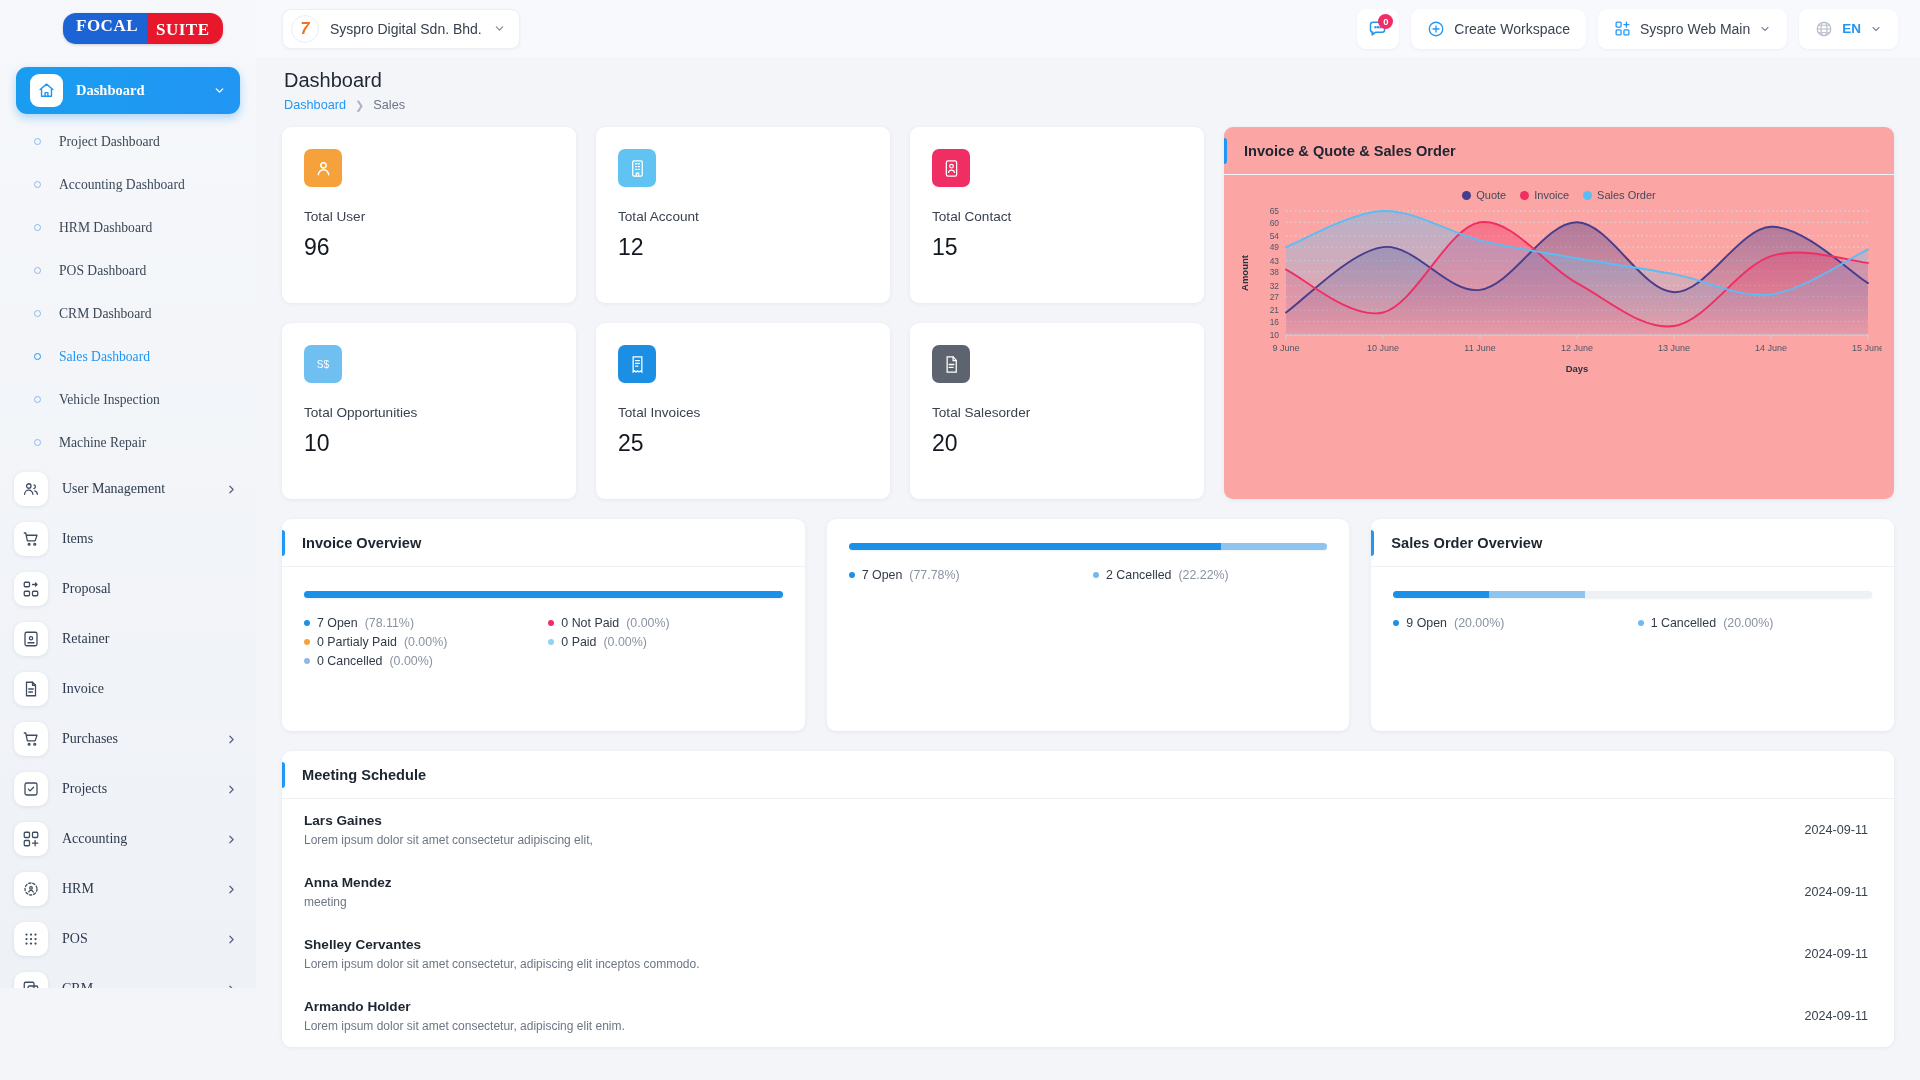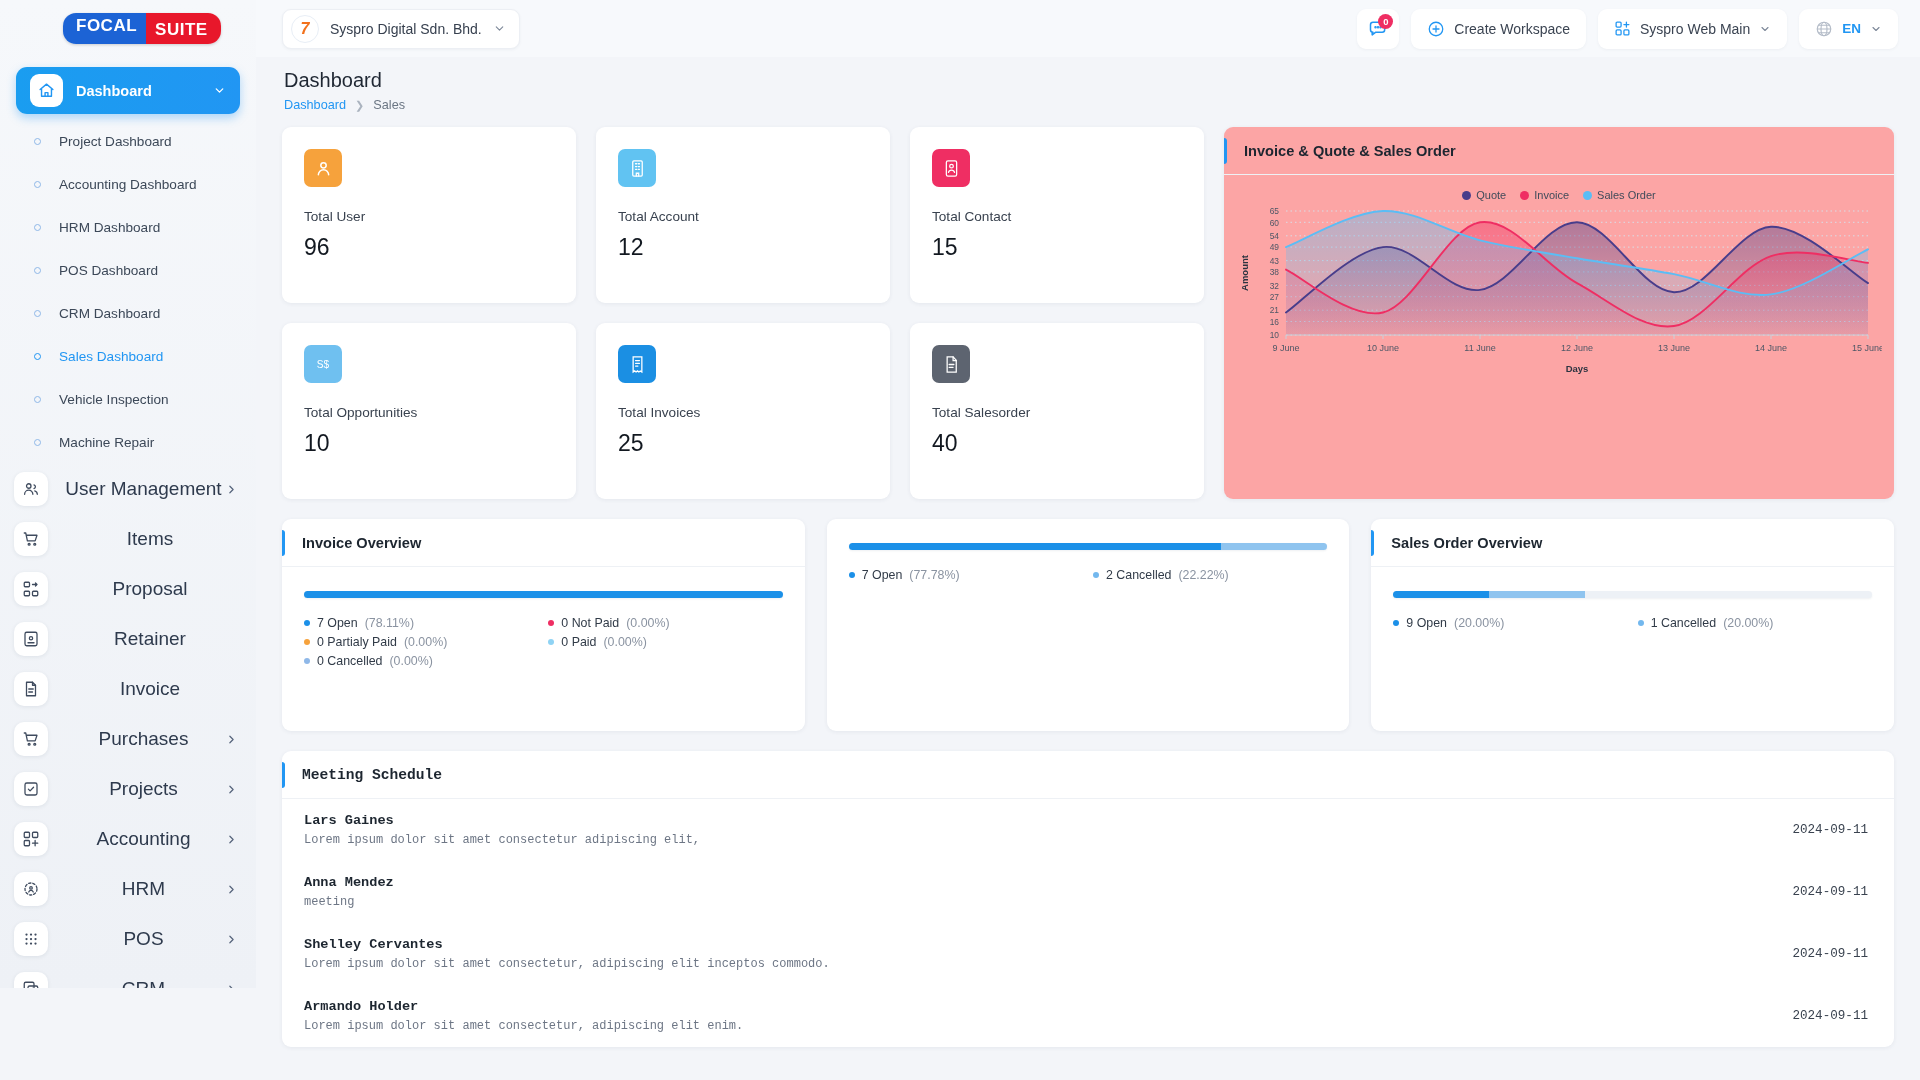--- a/index.html
+++ b/index.html
@@ -11,20 +11,21 @@
   }
   .app { display: flex; width: 1920px; height: 1080px; }
 
   
   .sidebar {
     width: 256px; min-width: 256px; height: 988px;
     background: linear-gradient(180deg,#f6f8fb 0%, #eef1f6 100%);
     padding: 0 0 0 0;
     position: relative;
     overflow: hidden;
+    font-family: Liberation Serif, serif;
   }
   .brand {
     height: 57px; display: flex; align-items: center; padding-left: 63px;
   }
   .logo {
     display: inline-flex; border-radius: 13px; overflow: hidden;
     font-size: 17px; font-weight: bold; letter-spacing: .5px;
     box-shadow: 0 1px 3px rgba(0,0,0,.18);
   }
   .logo .l1 { background: #1c63d5; color: #fff; padding: 3px 9px 4px 13px; }
@@ -60,21 +61,21 @@
   .mainitem {
     display: flex; align-items: center; height: 50px;
     padding: 0 18px 0 14px; cursor: pointer;
   }
   .mainitem .iconbox {
     width: 34px; height: 34px; border-radius: 10px; background: #fff;
     display: flex; align-items: center; justify-content: center;
     box-shadow: 0 1px 4px rgba(30,50,80,.09);
     margin-right: 14px; flex: 0 0 auto;
   }
-  .mainitem .lbl { font-size: 19px; color: #2e3a4d; flex: 1; text-align: center; }
+  .mainitem .lbl { font-size: 14px; color: #2e3a4d; flex: 1; }
   .mainitem .chev { color: #55637a; font-size: 13px; }
 
   
   .main { flex: 1; height: 1080px; display: flex; flex-direction: column; min-width: 0; }
 
   .topbar {
     height: 57px; display: flex; align-items: center; padding: 0 22px 0 26px;
     background: #f7f9fc; gap: 12px;
   }
   .workspace-pill {
@@ -159,21 +160,21 @@
     box-shadow: 0 1px 2px rgba(40,60,90,.08);
   }
   .bar-seg { height: 100%; }
   .legend-grid { display: grid; grid-template-columns: 1fr 1fr; column-gap: 10px; row-gap: 5px; margin-top: 18px; }
   .ov-item { display: flex; align-items: center; gap: 7px; font-size: 12.4px; color: #313b48; }
   .ov-dot { width: 6px; height: 6px; border-radius: 50%; flex: 0 0 auto; }
   .ov-pct { color: #8a93a1; }
 
   .meet-card {
     background: #fff; border-radius: 9px; margin-top: 20px;
-    box-shadow: 0 1px 4px rgba(40,60,90,.07); overflow: hidden; font-family: Liberation Mono, monospace;
+    box-shadow: 0 1px 4px rgba(40,60,90,.07); overflow: hidden;
   }
   .meet-row {
     display: flex; align-items: center; justify-content: space-between;
     padding: 14px 26px 14px 22px;
   }
   .meet-name { font-size: 13.6px; color: #1d2630; font-weight: bold; }
   .meet-desc { font-size: 12px; color: #6d7685; margin-top: 5px; }
   .meet-date { font-size: 12.6px; color: #39424f; }
   svg { display: block; }
 </style>
@@ -545,21 +546,21 @@
             </div>
             <div class="stat-card">
               <div class="stat-ico" style="background:#5d6470">
                 <svg width="19" height="19" viewBox="0 0 24 24" fill="none" stroke="#fff" stroke-width="1.6" stroke-linecap="round">
                   <path d="M6.5 2.5h7.5l4 4v15h-11.5z"></path>
                   <path d="M14 2.5V7h4"></path>
                   <path d="M9 12h6M9 15.5h5"></path>
                 </svg>
               </div>
               <div class="stat-label">Total Salesorder</div>
-              <div class="stat-value">40</div>
+              <div class="stat-value">20</div>
             </div>
           </div>
 
         <section class="chart-card">
           <div class="card-head">
             <span class="card-title">Invoice &amp; Quote &amp; Sales Order</span>
           </div>
           <div class="chart-body">
             <div class="legend" id="chart-legend">
                 <div class="legend-item">

